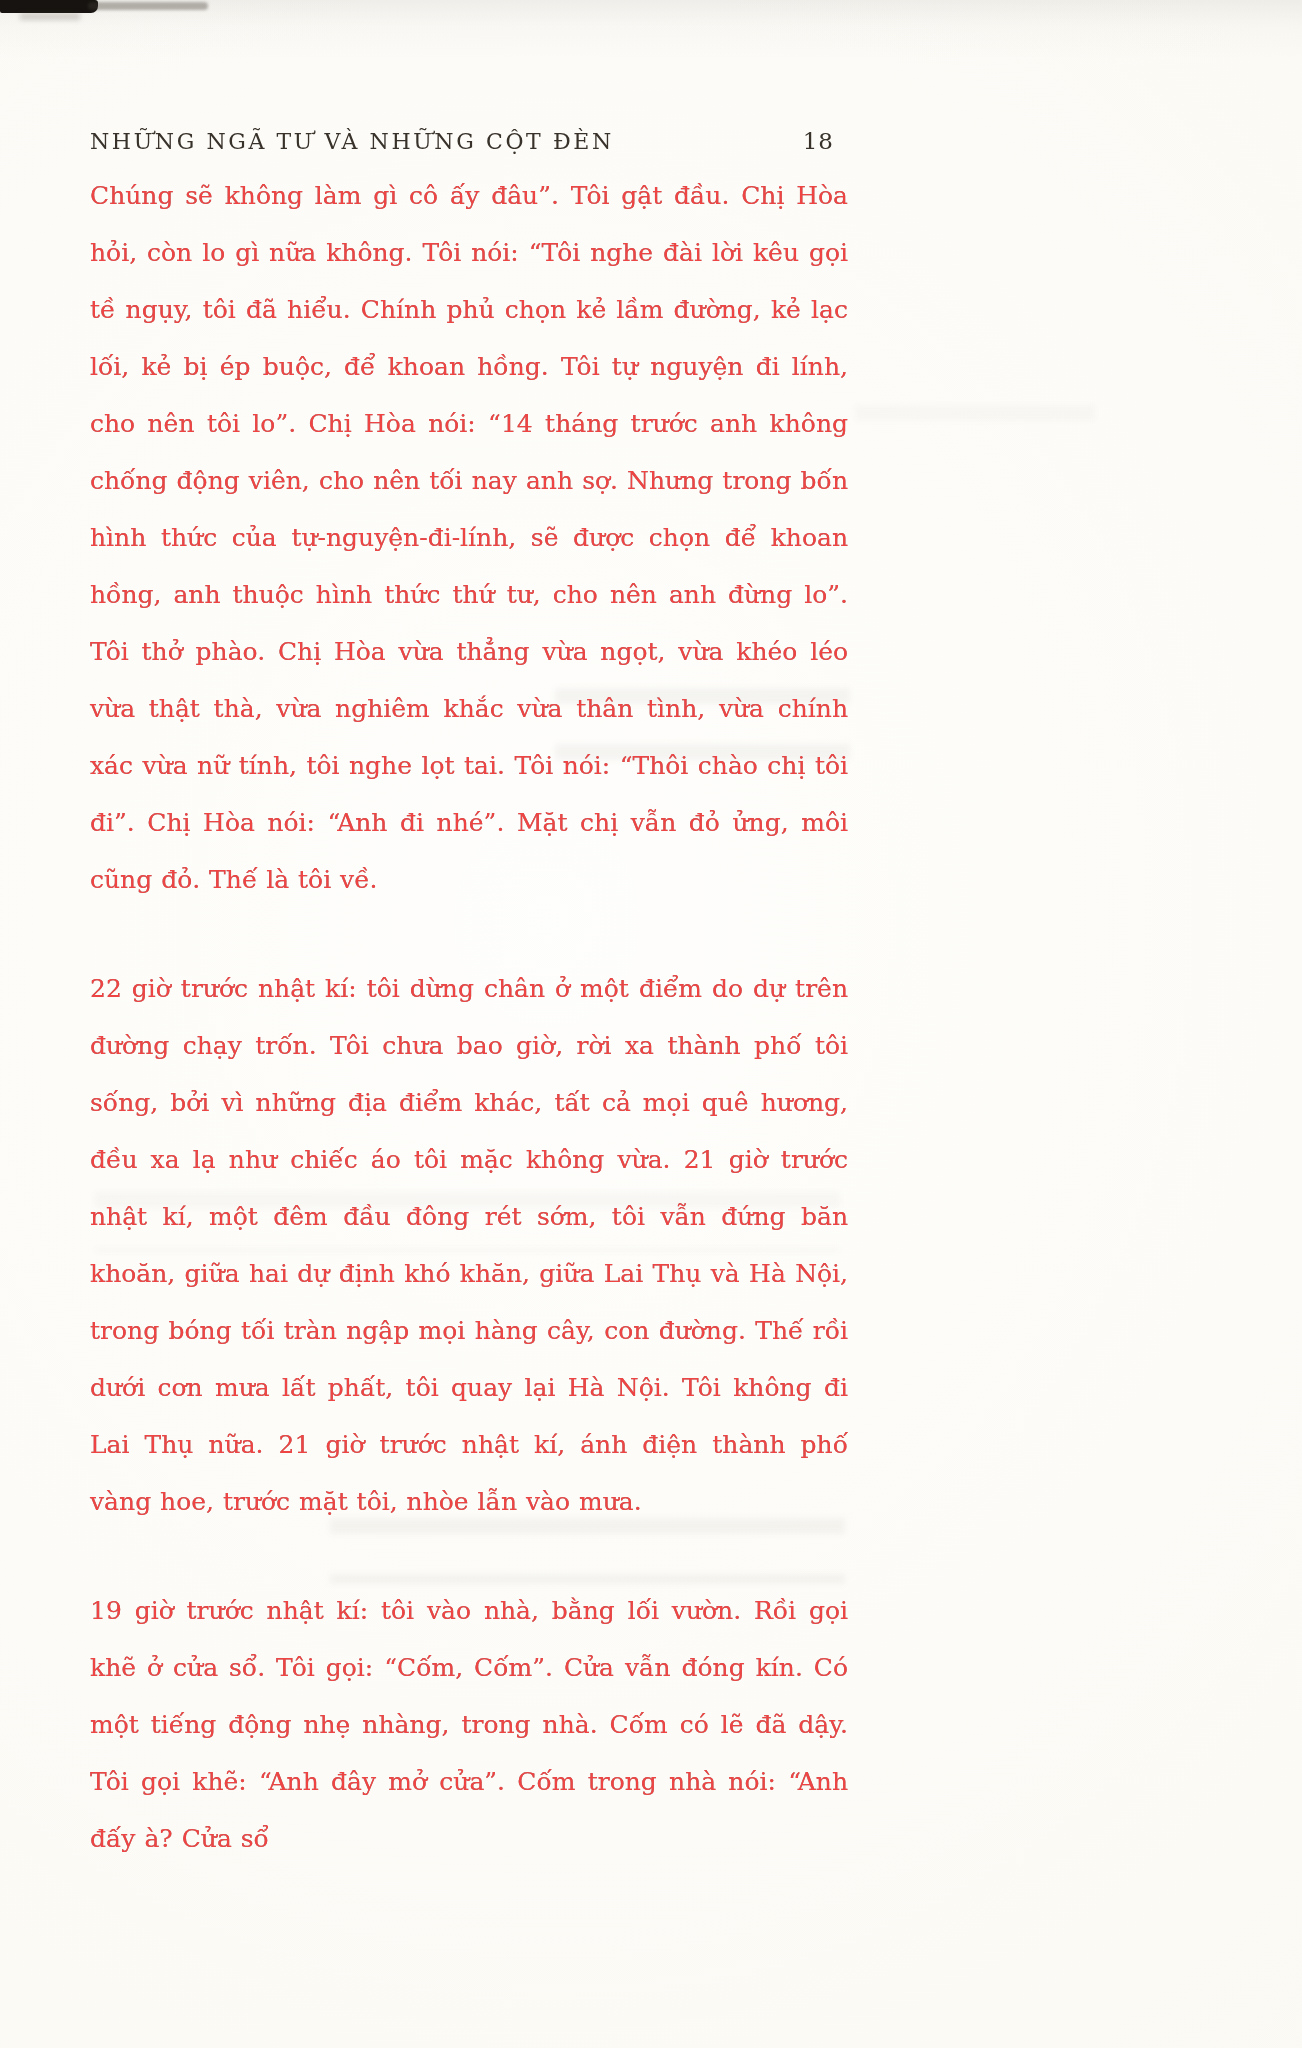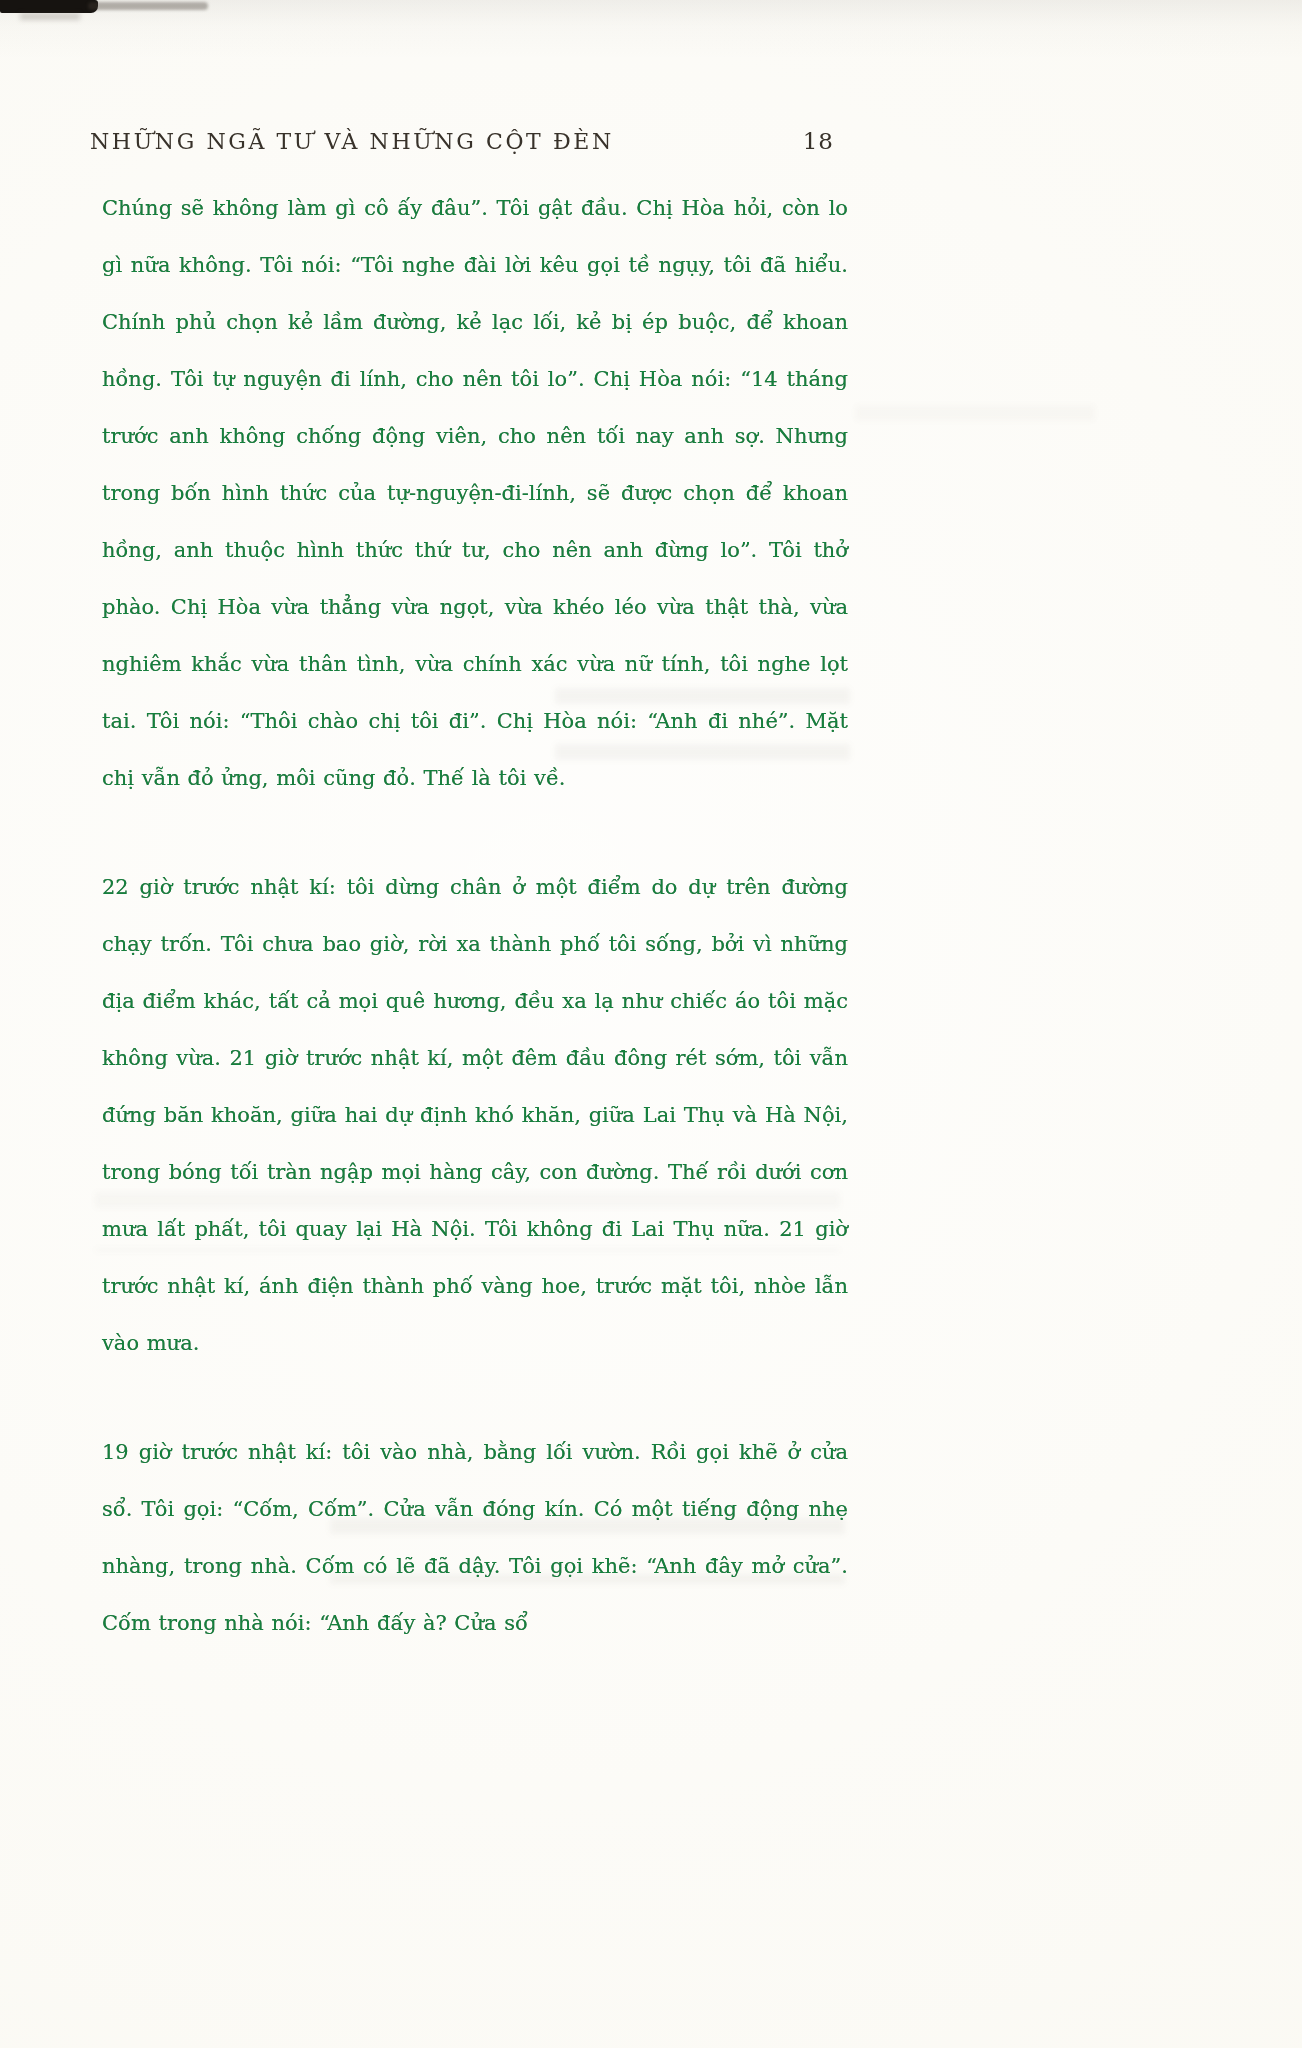--- a/index.html
+++ b/index.html
@@ -67,40 +67,40 @@
     top: 128px;
     width: 758px;
   }
 
   .running-head {
     display: flex;
     justify-content: space-between;
     align-items: baseline;
     width: 100%;
     padding-right: 14px;
-    margin-bottom: 26px;
+    margin-bottom: 13px;
     color: #38322a;
     text-align: right;
   }
   .running-title {
     font-size: 22px;
     letter-spacing: 2.6px;
     white-space: nowrap;
   }
   .page-number {
     font-size: 23px;
     letter-spacing: 1px;
   }
 
   .body-text p {
-    margin: 0 0 52px 12px;
-    font-size: 21px;
+    margin: 0 0 52px 0;
+    font-size: 25px;
     line-height: 57px;
     text-align: justify;
-    color: #15803d;
+    color: #ef4444;
     text-shadow: 0 0 0.6px rgba(44,38,32,0.55);
     word-spacing: 1px;
   }
   .body-text p:last-child { margin-bottom: 0; }
 </style>
 </head>
 <body>
 
 <div>
 

